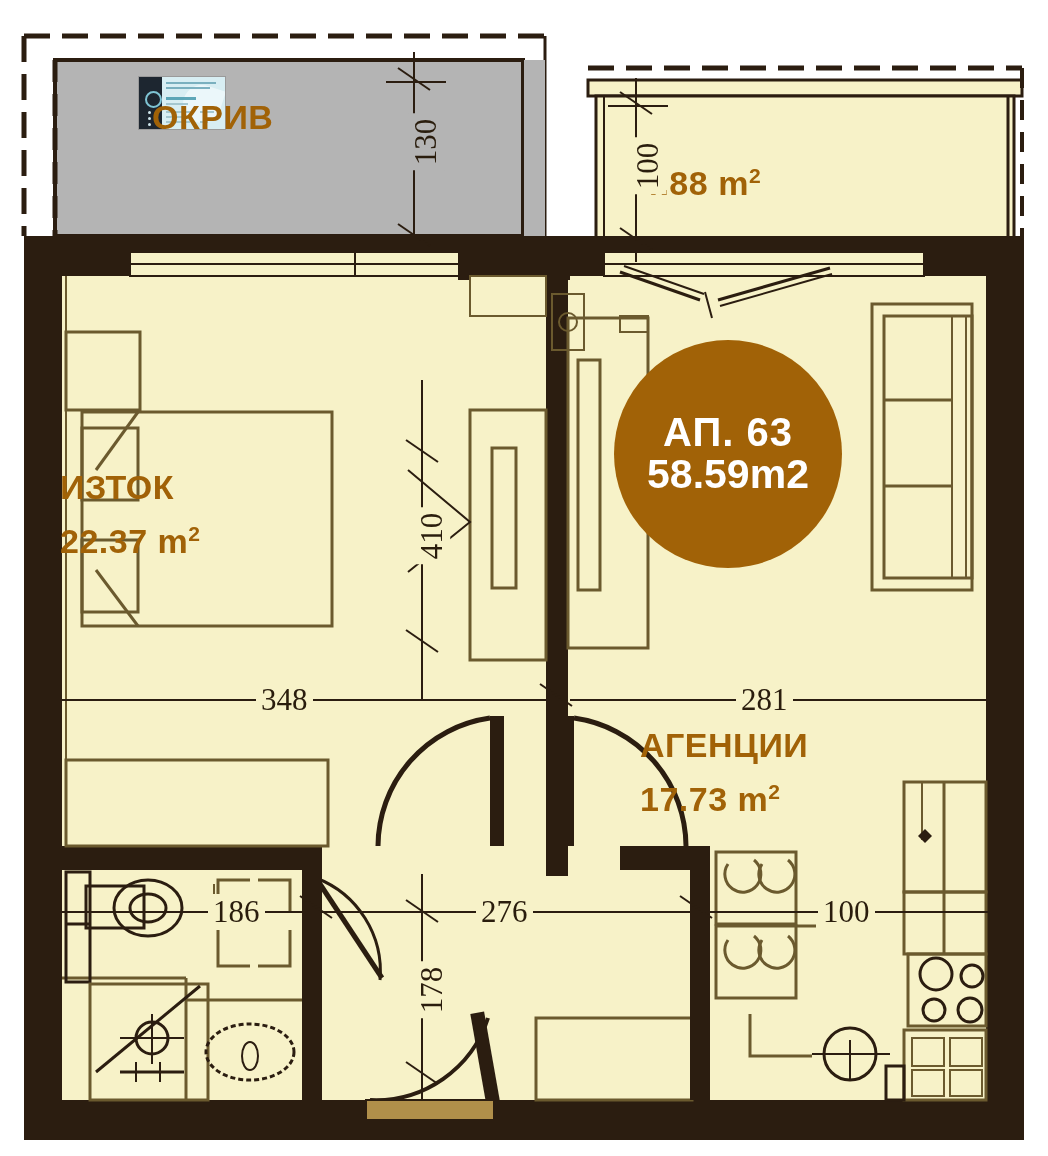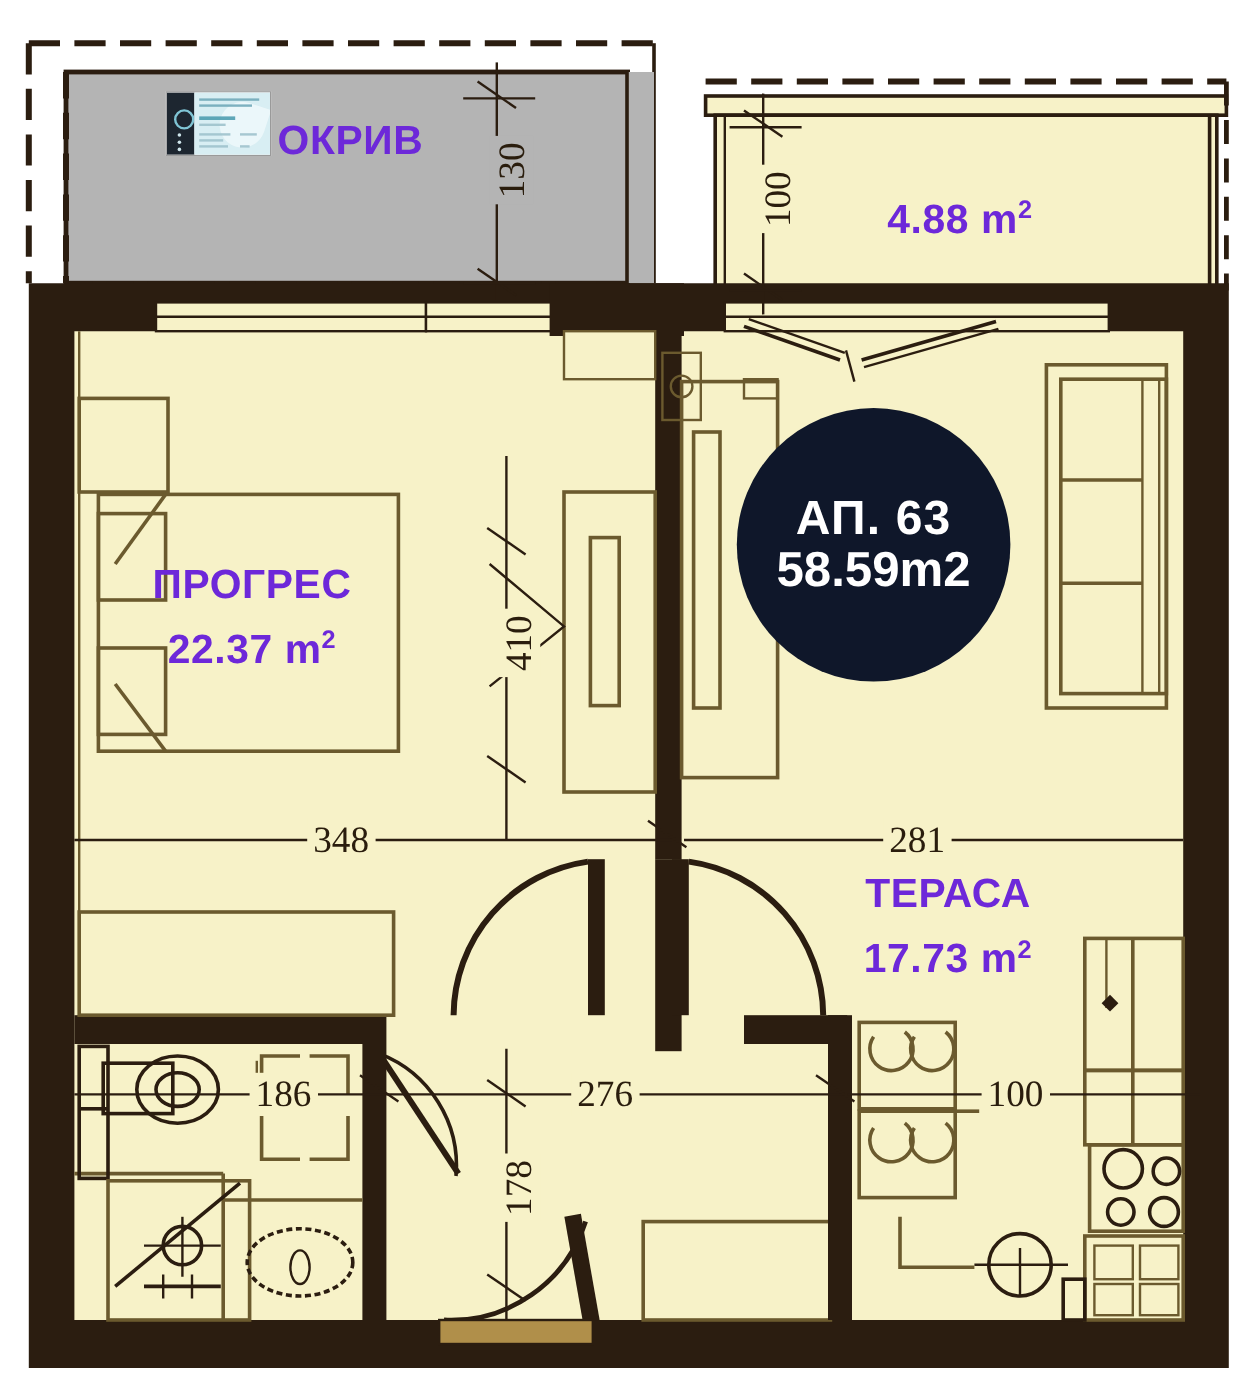--- a/index.html
+++ b/index.html
@@ -1,28 +1,28 @@
 <!DOCTYPE html>
 <html><head>
 <meta charset="utf-8">
 <style>
   html,body{margin:0;padding:0;background:#ffffff;}
   body{font-family:"Liberation Sans",sans-serif;}
   #plan{position:relative;width:1048px;height:1156px;background:#ffffff;overflow:hidden;}
   #plan svg{position:absolute;left:0;top:0;}
-  .lbl{position:absolute;color:#6d28d9;font-weight:bold;text-align:center;white-space:nowrap;
+  .lbl{position:absolute;color:#a16207;font-weight:bold;white-space:nowrap;
        font-family:"Liberation Sans",sans-serif;letter-spacing:.5px;}
   .lbl .sup{font-size:.62em;vertical-align:super;}
   .room-name{font-size:34px;}
   .room-area{font-size:34px;}
   .dim{position:absolute;color:#2a1d0d;font-family:"Liberation Serif",serif;font-size:31px;
        background:#f7f2c8;padding:0 5px;white-space:nowrap;}
   .dim.on-gray{background:#b4b4b4;}
   .dim.vert{transform-origin:50% 50%;}
-  .badge{position:absolute;border-radius:50%;background:#0f172a;display:flex;flex-direction:column;
+  .badge{position:absolute;border-radius:50%;background:#a16207;display:flex;flex-direction:column;
          align-items:center;justify-content:center;color:#ffffff;}
   .badge .b1{font-size:40px;font-weight:bold;letter-spacing:1px;line-height:1.05;}
   .badge .b2{font-size:41px;font-weight:bold;letter-spacing:0px;line-height:1.05;}
   .wm{position:absolute;color:#c9705c;font-weight:bold;font-size:31px;white-space:nowrap;
       letter-spacing:.4px;opacity:.92;}
   .logo{position:absolute;background:#ffffff;border:1px solid #9a9a9a;overflow:hidden;}
   .logo .dark{position:absolute;left:0;top:0;bottom:0;width:27%;background:#1d2630;}
   .logo .light{position:absolute;left:27%;top:0;right:0;bottom:0;background:#d8eef3;}
   .logo .ln{position:absolute;height:1.5px;background:#6aa5b5;opacity:.85;}
   .logo .lnw{position:absolute;height:1.5px;background:#9fc2cc;opacity:.9;}
@@ -289,29 +289,29 @@
   <div class="lbl room-name" style="left:152px;top:98px;width:280px;">
     <span>ОКРИВ</span>
   </div>
 
   <div class="lbl room-area" style="left:640px;top:164px;width:320px;">
     <span>4.88</span>
     <span>m</span><span class="sup">2</span>
   </div>
 
   <div class="lbl room-name" style="left:60px;top:468px;width:300px;">
-    <span>ПРОГРЕС</span>
+    <span>ИЗТОК</span>
   </div>
   <div class="lbl room-area" style="left:60px;top:522px;width:300px;">
     <span>22.37</span>
     <span>m</span><span class="sup">2</span>
   </div>
 
   <div class="lbl room-name" style="left:640px;top:726px;width:300px;">
-    <span>ТЕРАСА</span>
+    <span>АГЕНЦИИ</span>
   </div>
   <div class="lbl room-area" style="left:640px;top:780px;width:300px;">
     <span>17.73</span>
     <span>m</span><span class="sup">2</span>
   </div>
 
   <div class="badge" style="left:614px;top:340px;width:228px;height:228px;">
     <div class="b1">АП. 63</div>
     <div class="b2">
       <span>58.59m</span><span class="sup">2</span>

